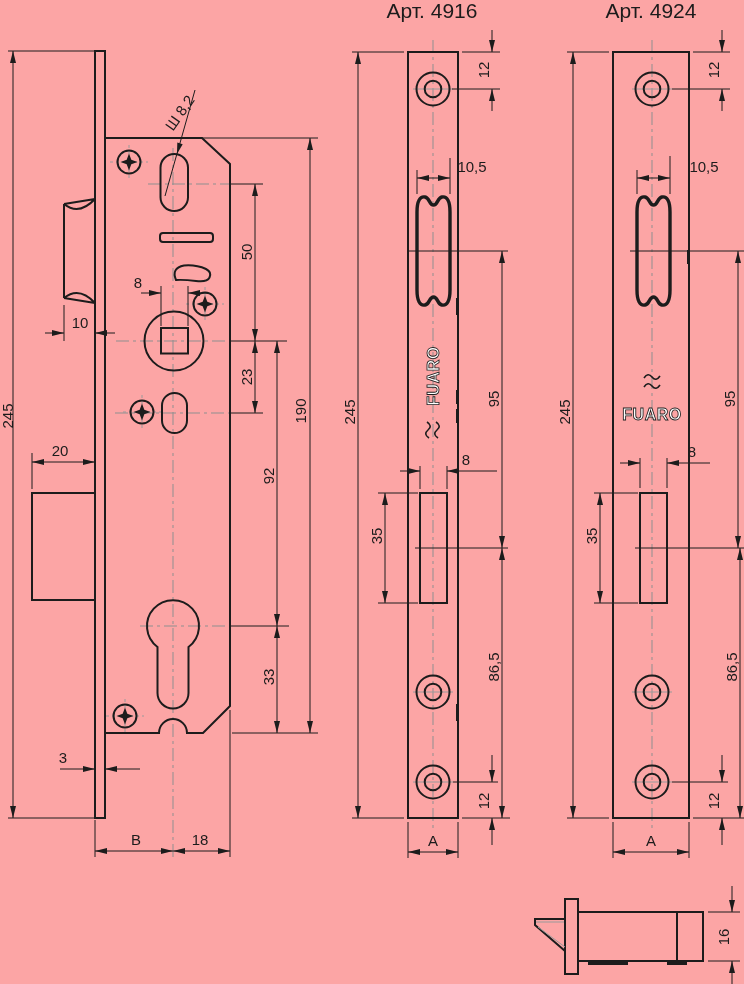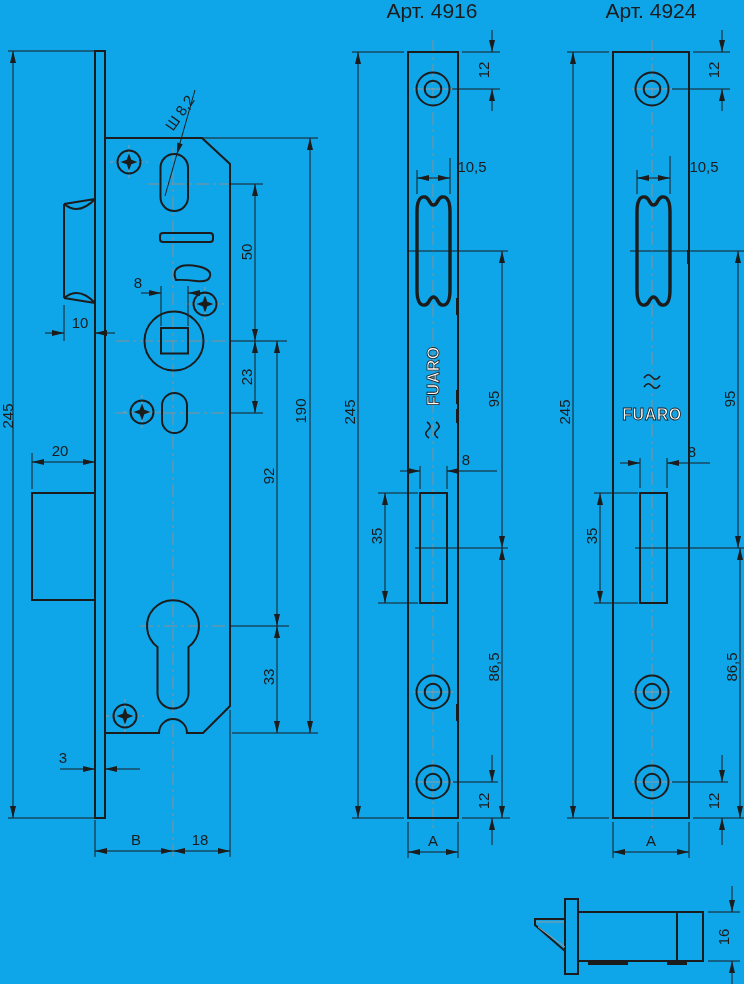--- a/index.html
+++ b/index.html
@@ -1,16 +1,16 @@
 <!DOCTYPE html>
 <html><head>
 <meta charset="utf-8">
 <style>
   html,body{margin:0;padding:0;background:#ffffff;}
-  .page{width:744px;height:984px;background:#0ea5e9;position:relative;overflow:hidden;}
+  .page{width:744px;height:984px;background:#fca5a5;position:relative;overflow:hidden;}
   svg{display:block;}
   text{font-family:"Liberation Sans", sans-serif;font-size:15px;fill:#1c1c1c;}
   .ttl{font-size:21px;}
   .lg{font-size:16px;font-weight:bold;fill:#ffffff;stroke:#1c1c1c;stroke-width:0.85;letter-spacing:0.5px;}
   .o2{stroke:#1c1c1c;stroke-width:2;fill:none;stroke-linejoin:miter;}
   .o3{stroke:#1c1c1c;stroke-width:3.4;fill:none;}
   .d{stroke:#1c1c1c;stroke-width:1;fill:none;}
   .cl{stroke:#8f8f8f;stroke-width:1;fill:none;stroke-dasharray:13 4 3 4;}
   .cl2{stroke:#9a9a9a;stroke-width:1;fill:none;stroke-dasharray:3 3;}
   .gth{stroke:#9a9a9a;stroke-width:1;fill:none;}

